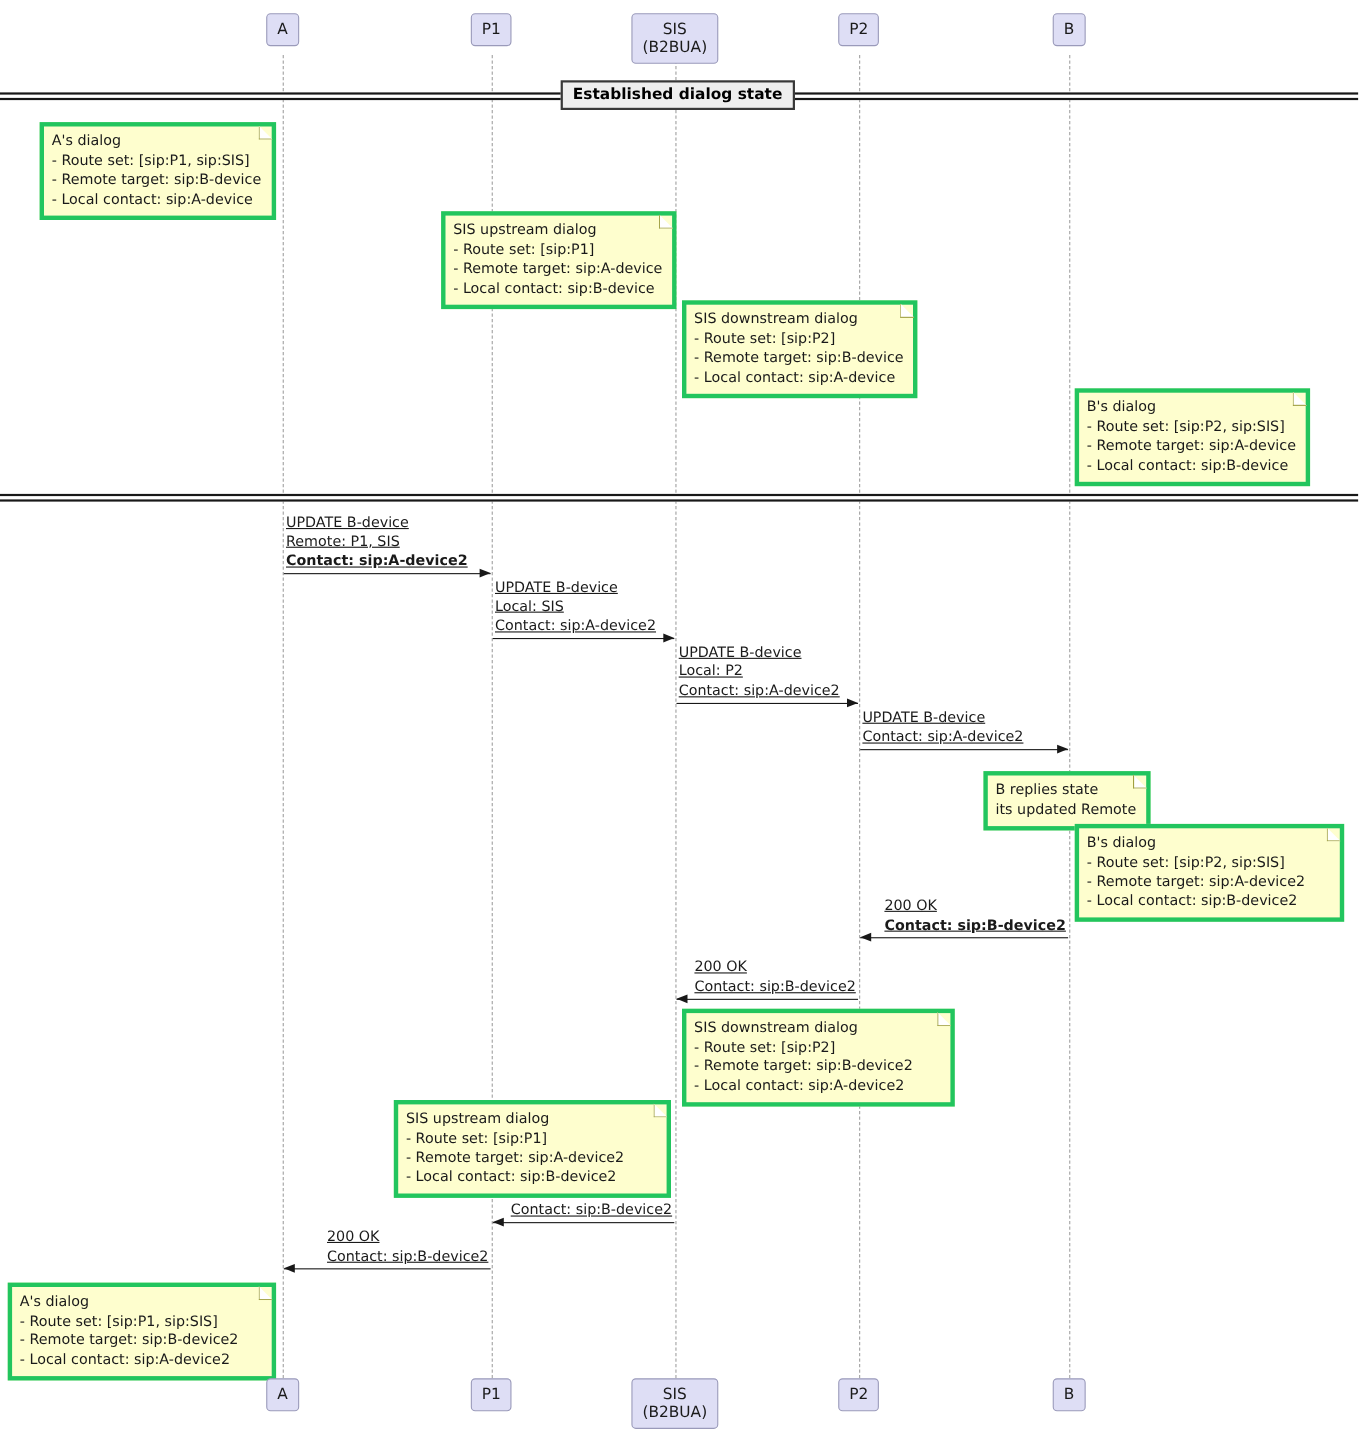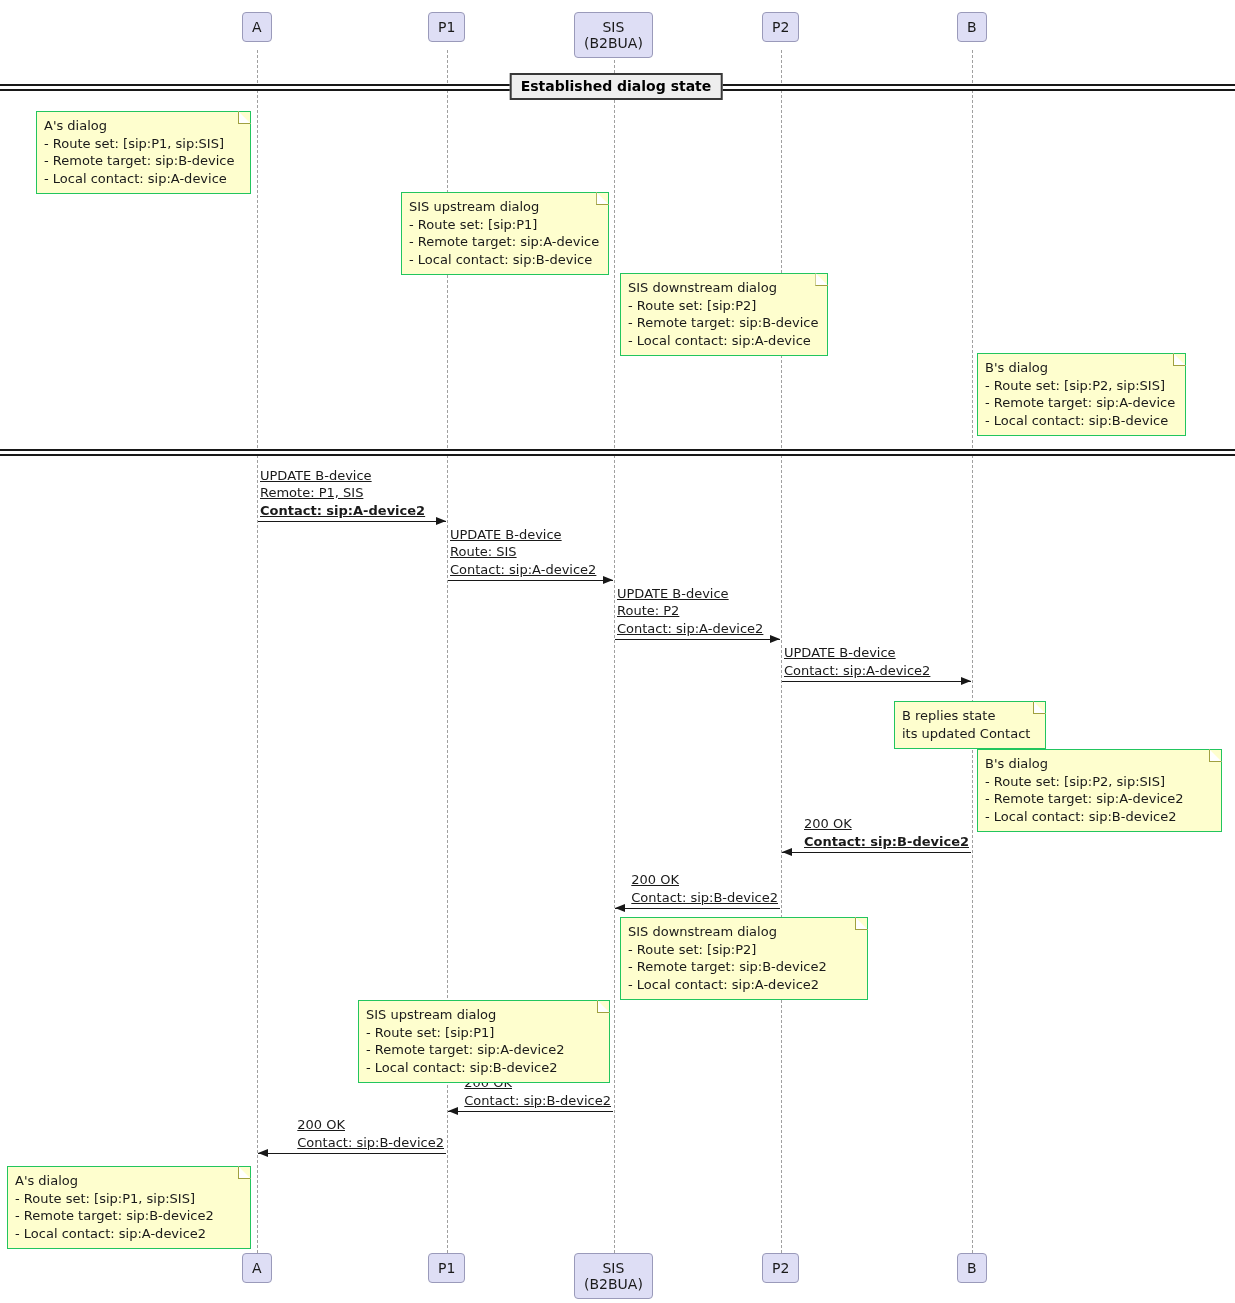--- a/index.html
+++ b/index.html
@@ -61,21 +61,21 @@
     font-weight: bold;
     line-height: 16px;
     color: #000000;
     white-space: nowrap;
   }
 
   
   .note {
     position: absolute;
     background: #FEFECE;
-    border: 1px solid #22c55e;
+    border: 4px solid #22c55e;
     font-size: 13px;
     line-height: 17.5px;
     color: #1A1A1A;
     padding: 5px 9px 6px 7px;
     white-space: nowrap;
   }
   .note::after {
     content: "";
     position: absolute;
     top: -1px; right: -1px;
@@ -147,30 +147,30 @@
           <span class="ln">UPDATE B-device</span>
           <span class="ln">Remote: P1, SIS</span>
           <span class="ln b">Contact: sip:A-device2</span>
         </div>
       </div>
       <div class="msg" style="left: 448px; top: 580px; width: 165px;">
         <div class="line" style="width: 165px;"></div>
         <div class="head r" style="left: 155px;"></div>
         <div class="label lalign">
           <span class="ln">UPDATE B-device</span>
-          <span class="ln">Route: SIS</span>
+          <span class="ln">Local: SIS</span>
           <span class="ln">Contact: sip:A-device2</span>
         </div>
       </div>
       <div class="msg" style="left: 615px; top: 639px; width: 165px;">
         <div class="line" style="width: 165px;"></div>
         <div class="head r" style="left: 155px;"></div>
         <div class="label lalign">
           <span class="ln">UPDATE B-device</span>
-          <span class="ln">Route: P2</span>
+          <span class="ln">Local: P2</span>
           <span class="ln">Contact: sip:A-device2</span>
         </div>
       </div>
       <div class="msg" style="left: 782px; top: 681px; width: 189px;">
         <div class="line" style="width: 189px;"></div>
         <div class="head r" style="left: 179px;"></div>
         <div class="label lalign">
           <span class="ln">UPDATE B-device</span>
           <span class="ln">Contact: sip:A-device2</span>
         </div>
@@ -228,21 +228,21 @@
         <span class="ln">- Local contact: sip:A-device</span>
       </div>
       <div class="note" style="left: 977px; top: 353px; min-width: 209px;">
         <span class="ln">B's dialog</span>
         <span class="ln">- Route set: [sip:P2, sip:SIS]</span>
         <span class="ln">- Remote target: sip:A-device</span>
         <span class="ln">- Local contact: sip:B-device</span>
       </div>
       <div class="note" style="left: 894px; top: 701px; min-width: 152px;">
         <span class="ln">B replies state</span>
-        <span class="ln">its updated Contact</span>
+        <span class="ln">its updated Remote</span>
       </div>
       <div class="note" style="left: 977px; top: 749px; min-width: 245px;">
         <span class="ln">B's dialog</span>
         <span class="ln">- Route set: [sip:P2, sip:SIS]</span>
         <span class="ln b">- Remote target: sip:A-device2</span>
         <span class="ln b">- Local contact: sip:B-device2</span>
       </div>
       <div class="note" style="left: 620px; top: 917px; min-width: 248px;">
         <span class="ln">SIS downstream dialog</span>
         <span class="ln">- Route set: [sip:P2]</span>

